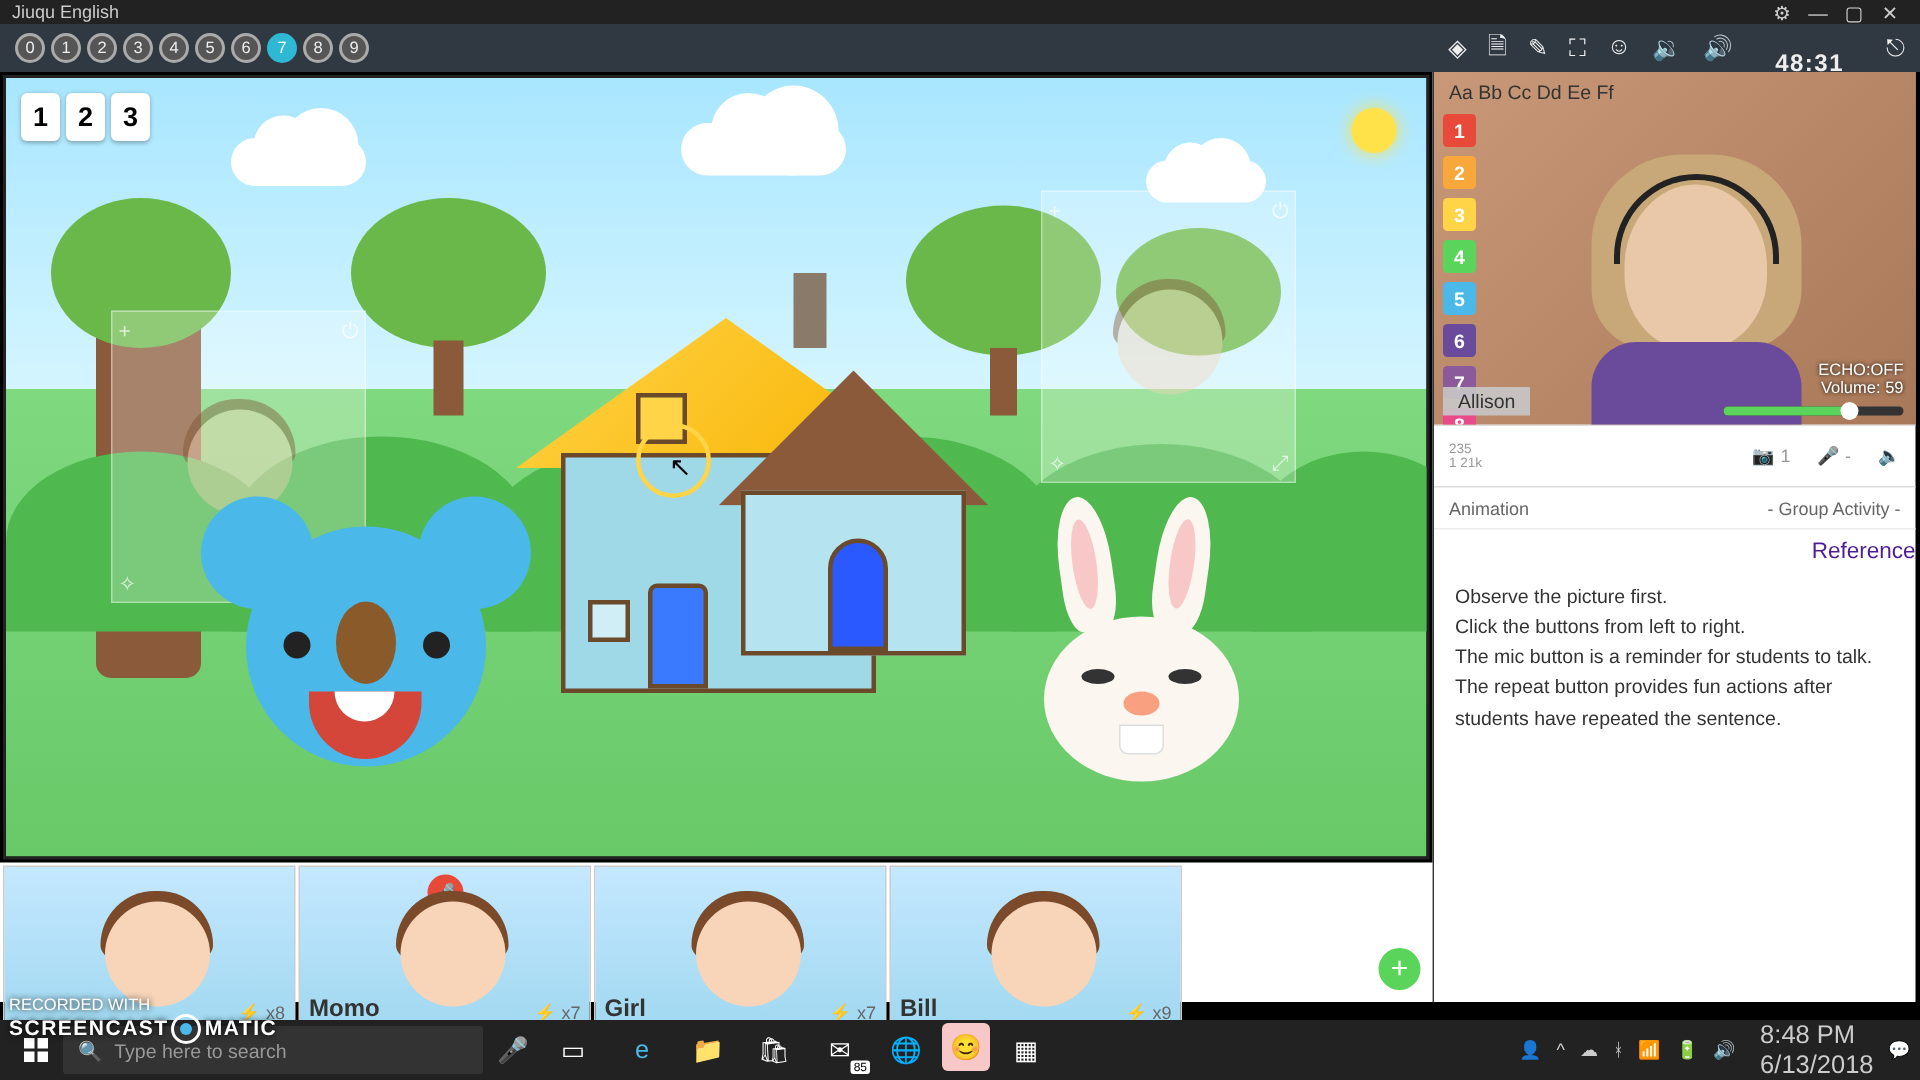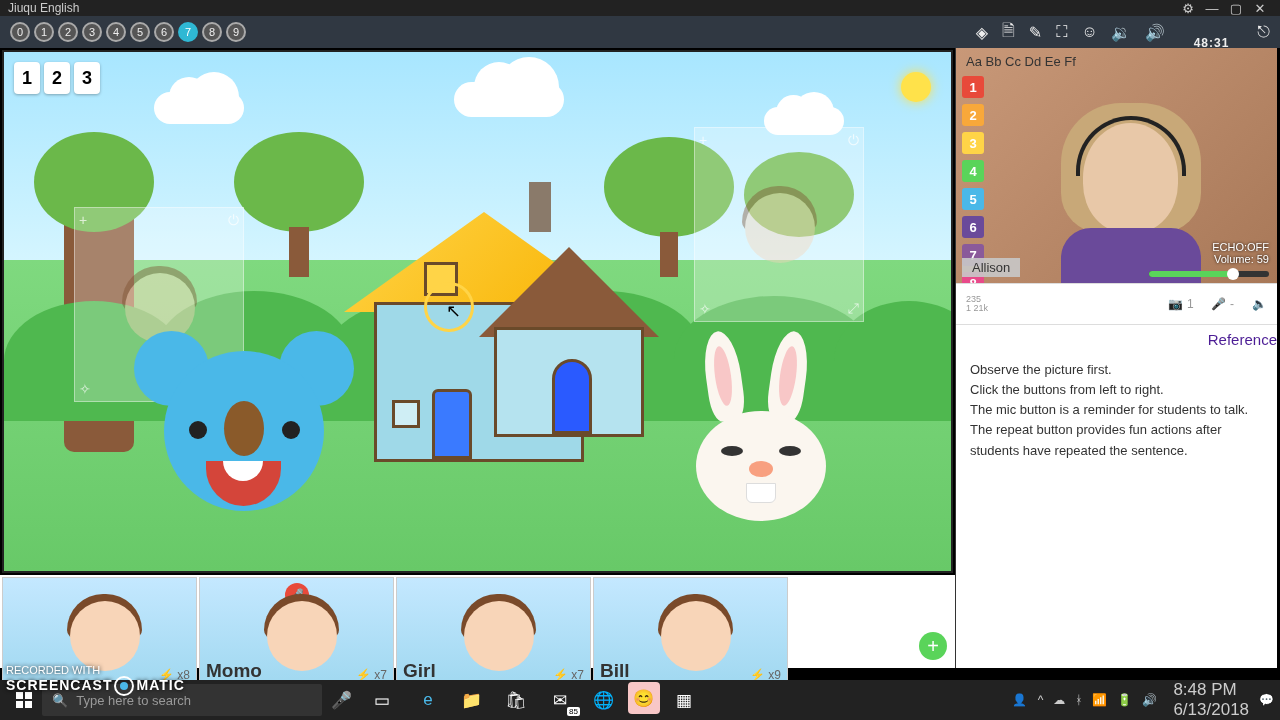--- a/index.html
+++ b/index.html
@@ -7,21 +7,21 @@
 .titlebar { height:16px; background:#222; color:#ccc; display:flex; align-items:center; padding:0 8px; font-size:12px; }
 .titlebar .spacer { flex:1; }
 .titlebar .win-btn { width:24px; height:24px; display:flex; align-items:center; justify-content:center; cursor:pointer; color:#ccc; font-size:13px; }
 .toolbar { height:32px; background:#303842; display:flex; align-items:center; padding:0 10px; color:#eee; }
 .steps { display:flex; gap:4px; align-items:center; }
 .step { width:20px; height:20px; border-radius:50%; background:#555; border:2px solid #aaa; font-size:11px; display:flex; align-items:center; justify-content:center; cursor:pointer; }
 .step.active { background:#2fb8d4; border-color:#2fb8d4; color:#fff; }
 .toolbar .spacer { flex:1; }
 .tool-icons { display:flex; gap:14px; align-items:center; font-size:16px; }
 .tool-icons span { cursor:pointer; }
-.timer { font-size:12px; font-weight:bold; margin-left:14px; letter-spacing:1px;margin-top:21px; }
+.timer { font-size:16px; font-weight:bold; margin-left:14px; letter-spacing:1px;margin-top:21px; }
 .main { display:flex; height:620px; }
 .canvas-area { width:955px; display:flex; flex-direction:column; }
 .stage { flex:1; position:relative; background:linear-gradient(#a8e6ff 0%,#d4f5ff 40%,#7fd97f 40%,#68c968 100%); border:2px solid #222; margin:2px; overflow:hidden; }
 .stage-nums { position:absolute; top:10px; left:10px; display:flex; gap:4px; }
 .stage-num { width:26px; height:32px; background:#fff; border-radius:4px; display:flex; align-items:center; justify-content:center; font-weight:bold; font-size:18px; cursor:pointer; box-shadow:0 1px 3px rgba(0,0,0,.3); }
 .bulb { position:absolute; top:20px; right:20px; width:30px; height:30px; background:#ffe24a; border-radius:50%; cursor:pointer; box-shadow:0 0 12px #ffe24a; }
 .cloud { position:absolute; background:#fff; border-radius:30px; }
 .cloud::before,.cloud::after { content:''; position:absolute; background:#fff; border-radius:50%; }
 .c1 { width:90px; height:32px; top:40px; left:150px; }
 .c1::before { width:40px; height:40px; top:-15px; left:15px; }
@@ -82,21 +82,21 @@
 .slot1 { left:70px; top:155px; } .slot2 { left:690px; top:75px; }
 .slot-icon { position:absolute; color:rgba(255,255,255,.7); font-size:14px; cursor:pointer; }
 .avatar-ghost { position:absolute; width:100px; height:100px; left:35px; top:50px; opacity:.4; }
 .avatar-head { width:70px; height:70px; background:#f8d5b8; border-radius:50%; position:absolute; left:15px; top:15px; }
 .avatar-hair { width:75px; height:45px; background:#7a4a2a; border-radius:40px 40px 10px 10px; position:absolute; left:12px; top:8px; }
 .cursor-ring { position:absolute; left:420px; top:230px; width:50px; height:50px; border:3px solid #ffd447; border-radius:50%; pointer-events:none; }
 .cursor-arrow { position:absolute; left:442px; top:248px; font-size:18px; color:#000; pointer-events:none; }
 .students-row { height:93px; display:flex; gap:2px; padding:2px; background:#fff; position:relative; }
 .student-card { width:195px; height:110px; background:linear-gradient(#c4e8ff,#a0d8f0); position:relative; border:1px solid #ccc; }
 .student-card .av { position:absolute; left:50%; top:8px; transform:translateX(-50%); width:90px; height:90px; }
-.student-card .name { position:absolute; bottom:4px; left:6px; font-size:19px; color:#333; font-weight:bold; }
+.student-card .name { position:absolute; bottom:4px; left:6px; font-size:16px; color:#333; font-weight:bold; }
 .student-card .score { position:absolute; bottom:4px; right:6px; font-size:12px; color:#666; }
 .student-card .star { color:#ffd447; }
 .mute-badge { position:absolute; top:5px; left:50%; transform:translateX(-50%); width:24px; height:24px; background:#e84a3a; border-radius:50%; display:flex; align-items:center; justify-content:center; color:#fff; font-size:12px; }
 .add-student { position:absolute; right:8px; bottom:8px; width:28px; height:28px; background:#5ad45a; border-radius:50%; color:#fff; display:flex; align-items:center; justify-content:center; font-size:20px; cursor:pointer; }
 .side-panel { width:322px; background:#fff; display:flex; flex-direction:column; border-left:1px solid #333; }
 .teacher-video { height:235px; background:linear-gradient(135deg,#c89878,#a87858); position:relative; overflow:hidden; }
 .wall-letters { position:absolute; top:6px; left:10px; color:#333; font-size:13px; }
 .wall-numbers { position:absolute; top:28px; left:6px; display:flex; flex-direction:column; gap:6px; }
 .wall-num { width:22px; height:22px; color:#fff; font-weight:bold; font-size:13px; display:flex; align-items:center; justify-content:center; border-radius:3px; }
 .teacher-silhouette { position:absolute; left:85px; top:50px; width:180px; height:180px; }
@@ -329,20 +329,24 @@
     </div>
     <div class="controls-row">
       <div class="ctrl">
         <span style="font-size:9px;line-height:1"><span>235</span><br><span>1 21k</span></span>
       </div>
       <div style="flex:1"></div>
       <div class="ctrl">📷 <span>1</span></div>
       <div class="ctrl">🎤 -</div>
       <div class="ctrl">🔈</div>
     </div>
+    <div class="tabs-row">
+      <span>Animation</span>
+      <span>- Group Activity -</span>
+    </div>
     <div class="ref-title">Reference</div>
     <div class="ref-body">
       <div>Observe the picture first.</div>
       <div>Click the buttons from left to right.</div>
       <div>The mic button is a reminder for students to talk.</div>
       <div>The repeat button provides fun actions after students have repeated the sentence.</div>
     </div>
   </div>
 </div>
 

